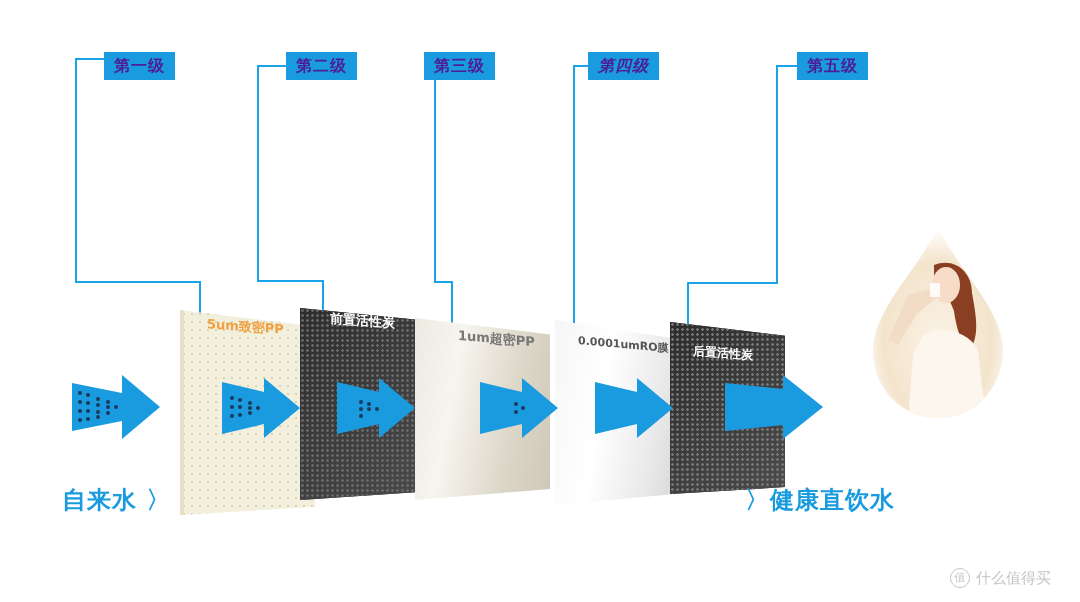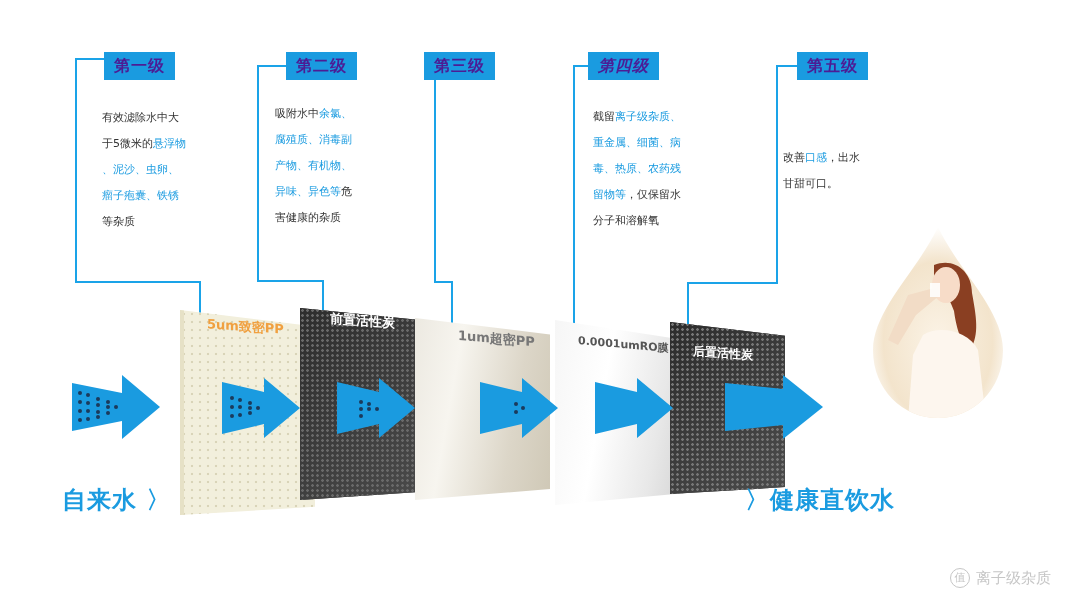--- a/index.html
+++ b/index.html
@@ -108,45 +108,20 @@
   <div class="line" style="left:687px;top:282px;width:91px;height:2px;"></div>
   <div class="line" style="left:687px;top:282px;width:2px;height:68px;"></div>
   <div class="dot" style="left:683px;top:345px;"></div>
 
   <div class="badge" style="left:104px;top:52px;">第一级</div>
   <div class="badge" style="left:286px;top:52px;">第二级</div>
   <div class="badge" style="left:424px;top:52px;">第三级</div>
   <div class="badge" style="left:588px;top:52px;font-style:italic;">第四级</div>
   <div class="badge" style="left:797px;top:52px;">第五级</div>
 
-  <div class="desc" style="left:102px;top:105px;">
-      <div><span>有效滤除水中大</span></div>
-      <div><span>于5微米的</span><span class="hl">悬浮物</span></div>
-      <div><span class="hl">、泥沙、虫卵、</span></div>
-      <div><span class="hl">瘤子疱囊、铁锈</span></div>
-      <div><span>等杂质</span></div>
-    </div>
-  <div class="desc" style="left:275px;top:101px;">
-      <div><span>吸附水中</span><span class="hl">余氯、</span></div>
-      <div><span class="hl">腐殖质、消毒副</span></div>
-      <div><span class="hl">产物、有机物、</span></div>
-      <div><span class="hl">异味、异色等</span><span>危</span></div>
-      <div><span>害健康的杂质</span></div>
-    </div>
-  <div class="desc" style="left:593px;top:104px;">
-      <div><span>截留</span><span class="hl">离子级杂质、</span></div>
-      <div><span class="hl">重金属、细菌、病</span></div>
-      <div><span class="hl">毒、热原、农药残</span></div>
-      <div><span class="hl">留物等</span><span>，仅保留水</span></div>
-      <div><span>分子和溶解氧</span></div>
-    </div>
-  <div class="desc" style="left:783px;top:145px;">
-      <div><span>改善</span><span class="hl">口感</span><span>，出水</span></div>
-      <div><span>甘甜可口。</span></div>
-    </div>
 
   <div class="arrow" style="left:72px;top:375px;">
     <svg width="90" height="64" viewBox="0 0 90 64">
       <polygon points="0,8 50,18 50,0 88,32 50,64 50,46 0,56" fill="#1a9be0"></polygon>
       <g fill="#1b3a5c">
         <circle cx="8" cy="18" r="2"></circle>
           <circle cx="16" cy="20" r="2"></circle>
           <circle cx="26" cy="24" r="2"></circle>
           <circle cx="36" cy="27" r="2"></circle>
         <circle cx="8" cy="27" r="2"></circle>
@@ -253,15 +228,15 @@
         <path d="M40,70 L70,62 L72,70 L48,90 L30,120 L20,115 Z" fill="#f2dcc6"></path>
         <rect x="62" y="58" width="10" height="14" fill="#ffffff" opacity="0.85"></rect>
 
         <path d="M55,110 C70,100 100,105 110,125 L118,195 L40,195 L45,130 Z" fill="#fdf6ee"></path>
       </g>
     </svg>
   </div>
 
   <div class="watermark">
     <span class="wm-icon">值</span>
-    <span>离子级杂质</span>
+    <span>什么值得买</span>
   </div>
 </div>
 
 </body></html>

